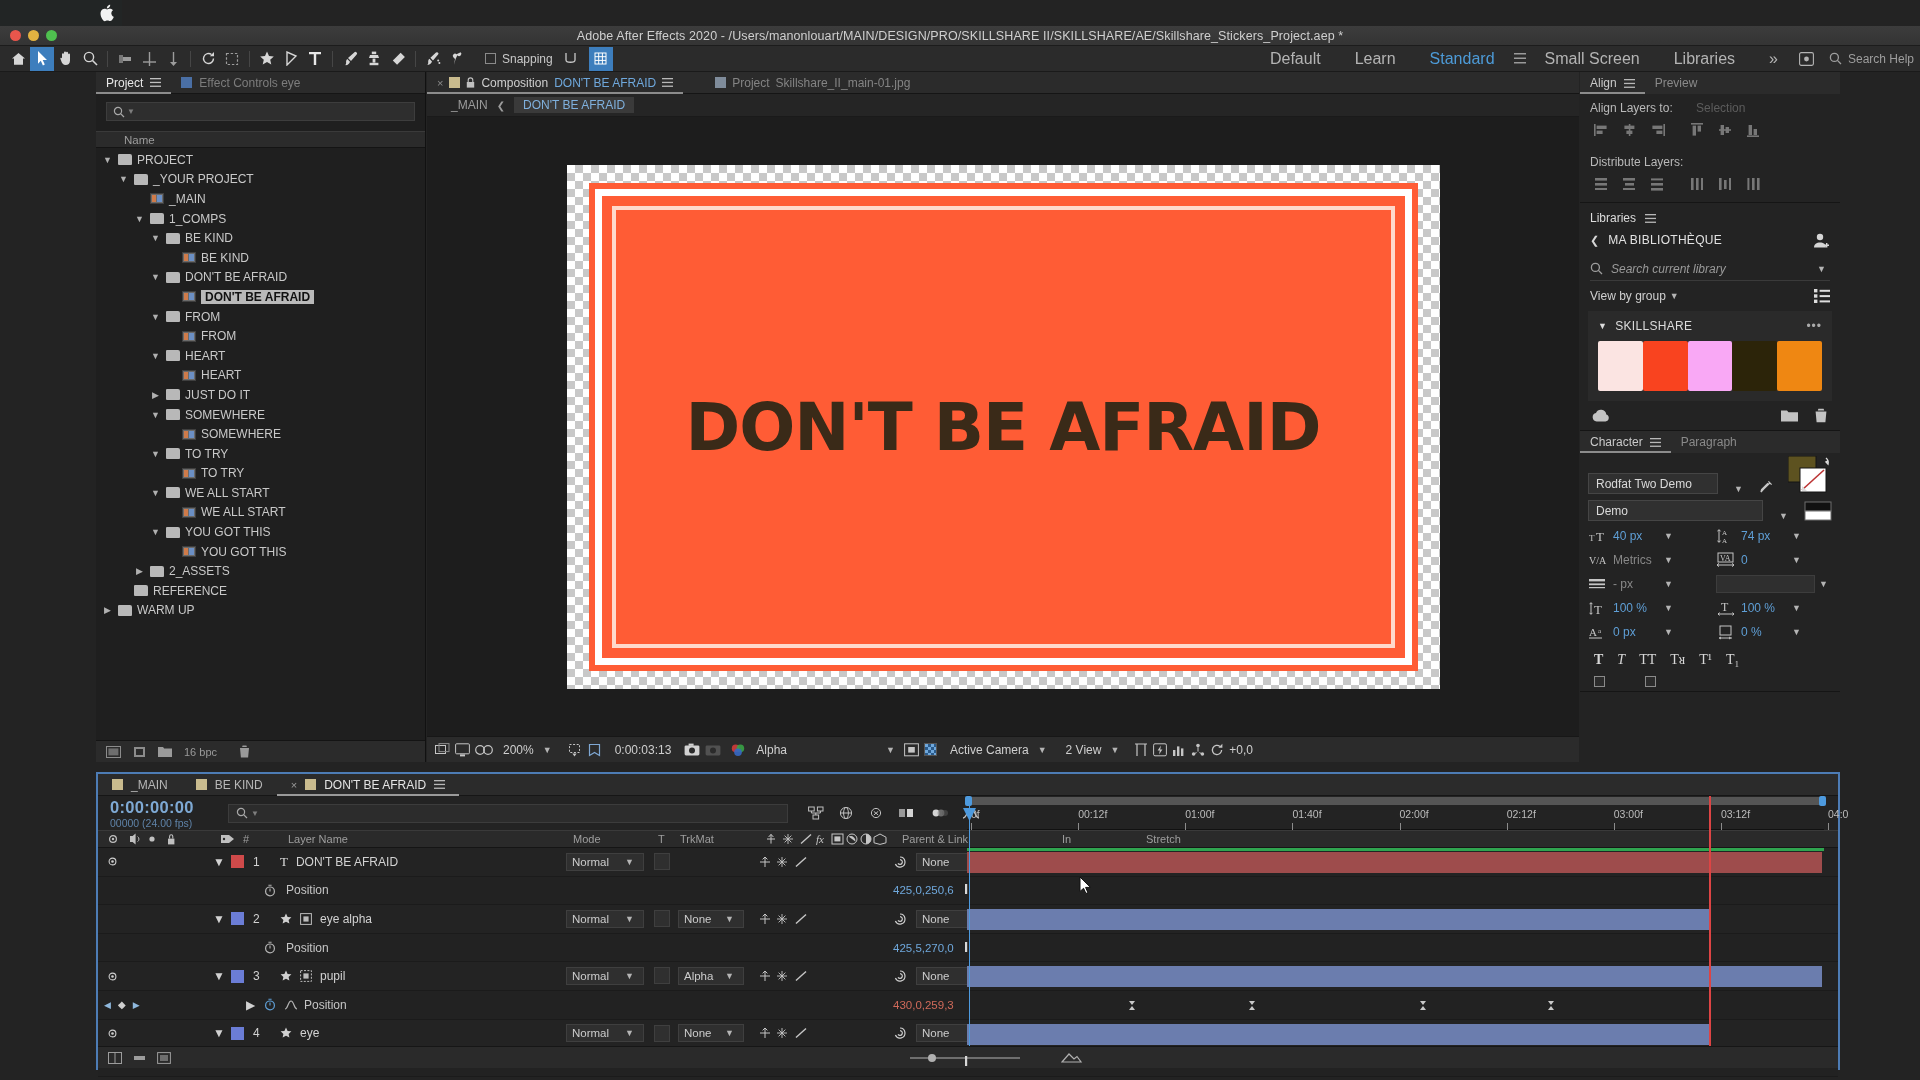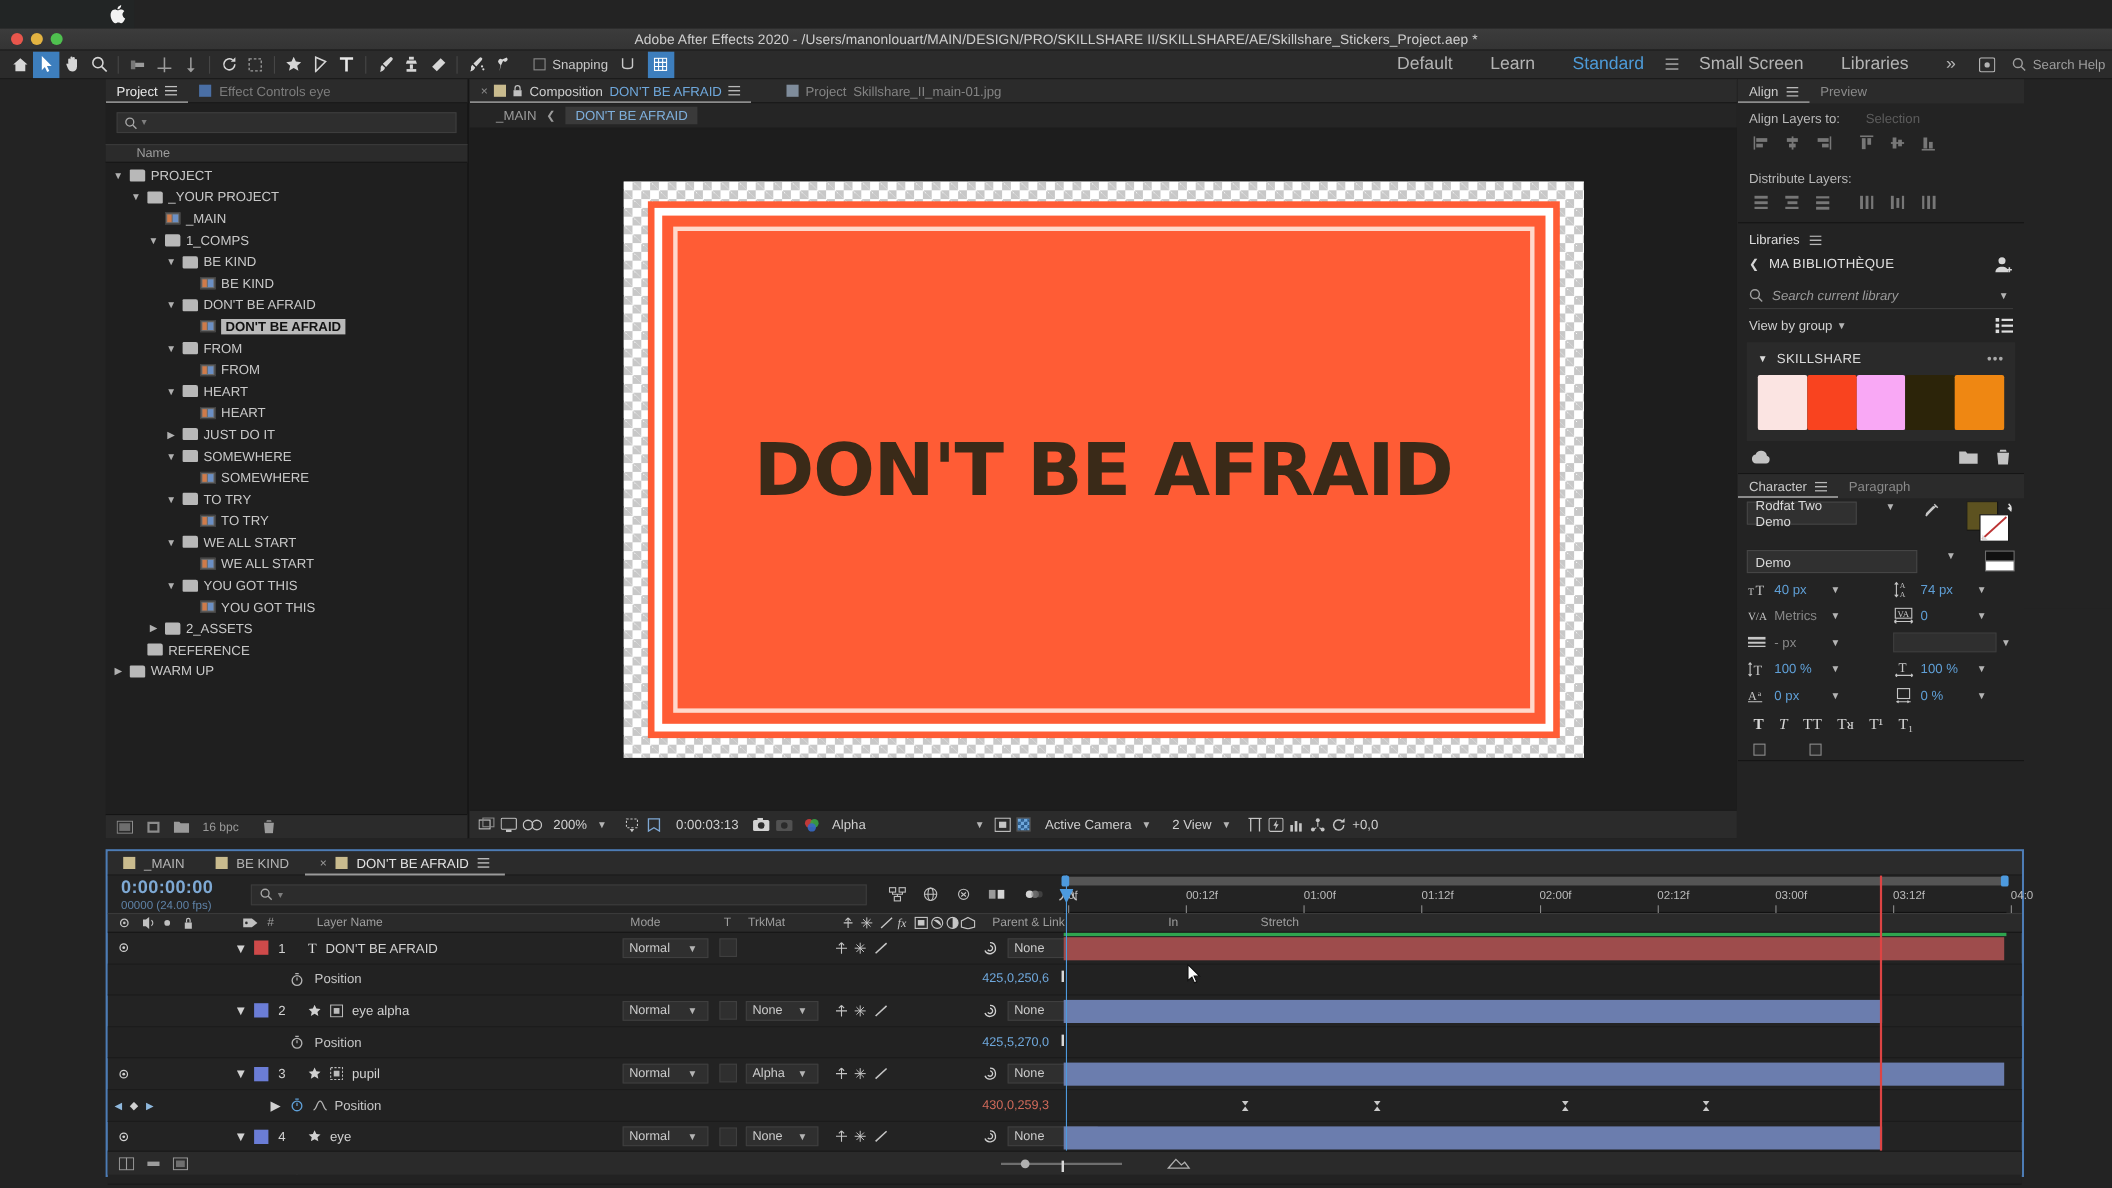--- a/index.html
+++ b/index.html
@@ -123,21 +123,21 @@
   .libhdr { display:flex; align-items:center; gap:9px; padding:8px 10px 6px 10px; font-size:12px; color:#ddd;}
   .libsearch { display:flex; align-items:center; gap:8px; margin:0 10px; height:24px;
      border-bottom:1px solid #3a3a3a; color:#9a9a9a; font-size:12px; font-style:italic; }
   .viewgrp { display:flex; align-items:center; padding:8px 10px; font-size:12px; color:#d0d0d0; }
   .libcard { margin:0 8px; background:#2a2a2a; padding:8px 0 10px 0; }
   .libcardhdr { display:flex; align-items:center; gap:8px; padding:0 10px 8px 10px; font-size:12px;
      color:#dcdcdc; letter-spacing:.3px; }
   .swatches { display:flex; gap:0; padding:0 10px; height:50px; }
   .swatches i { flex:1; display:block; border-radius:2px; }
   .libfoot { display:flex; align-items:center; padding:7px 12px; color:#b0b0b0; }
-  .charrow { display:flex; align-items:flex-start; gap:22px; padding:3px 8px; font-size:12px; }
+  .charrow { display:flex; align-items:flex-end; gap:12px; padding:3px 8px; font-size:12px; }
   .fontfield { background:#303030; border:1px solid #454545; height:21px; display:flex;
      align-items:center; padding:0 7px; color:#dadada; font-size:12px; flex:1; }
   .ddarrow { color:#b4b4b4; font-size:9px; padding:0 4px; }
   .chfield { display:flex; align-items:center; gap:5px; width:50%; }
   .chv { color:#5f9fd6; font-size:12px; min-width:42px; }
   .chv.dim { color:#888; }
   .chicon { width:20px; height:18px; display:flex; align-items:center; justify-content:center;
      color:#c6c6c6; font-size:11px; }
   .tstyles { display:flex; gap:14px; padding:8px 14px 4px 14px; color:#d7d7d7; font-size:14px; }
   .swatchbox { position:relative; width:44px; height:38px; }
@@ -1153,21 +1153,21 @@
 
     <div class="ruler">
       <div class="scrollbar">
         <i class="cap" style="left:-2px"></i>
         <i class="cap" style="right:-2px"></i>
       </div>
       <div class="ticks" id="ticks">
           <span class="tick" style="left:calc(0% + 4px)"><span>0f</span><i></i></span>
           <span class="tick" style="left:calc(12.5% + 4px)"><span>00:12f</span><i></i></span>
           <span class="tick" style="left:calc(25% + 4px)"><span>01:00f</span><i></i></span>
-          <span class="tick" style="left:calc(37.5% + 4px)"><span>01:12f</span><i></i></span>
+          <span class="tick" style="left:calc(37.5% + 4px)"><span>01:40f</span><i></i></span>
           <span class="tick" style="left:calc(50% + 4px)"><span>02:00f</span><i></i></span>
           <span class="tick" style="left:calc(62.5% + 4px)"><span>02:12f</span><i></i></span>
           <span class="tick" style="left:calc(75% + 4px)"><span>03:00f</span><i></i></span>
           <span class="tick" style="left:calc(87.5% + 4px)"><span>03:12f</span><i></i></span>
           <span class="tick" style="left:calc(100% + 4px)"><span>04:0</span><i></i></span>
         </div>
     </div>
 
     <div class="colhdr">
       <span class="ch" style="left:10px">

